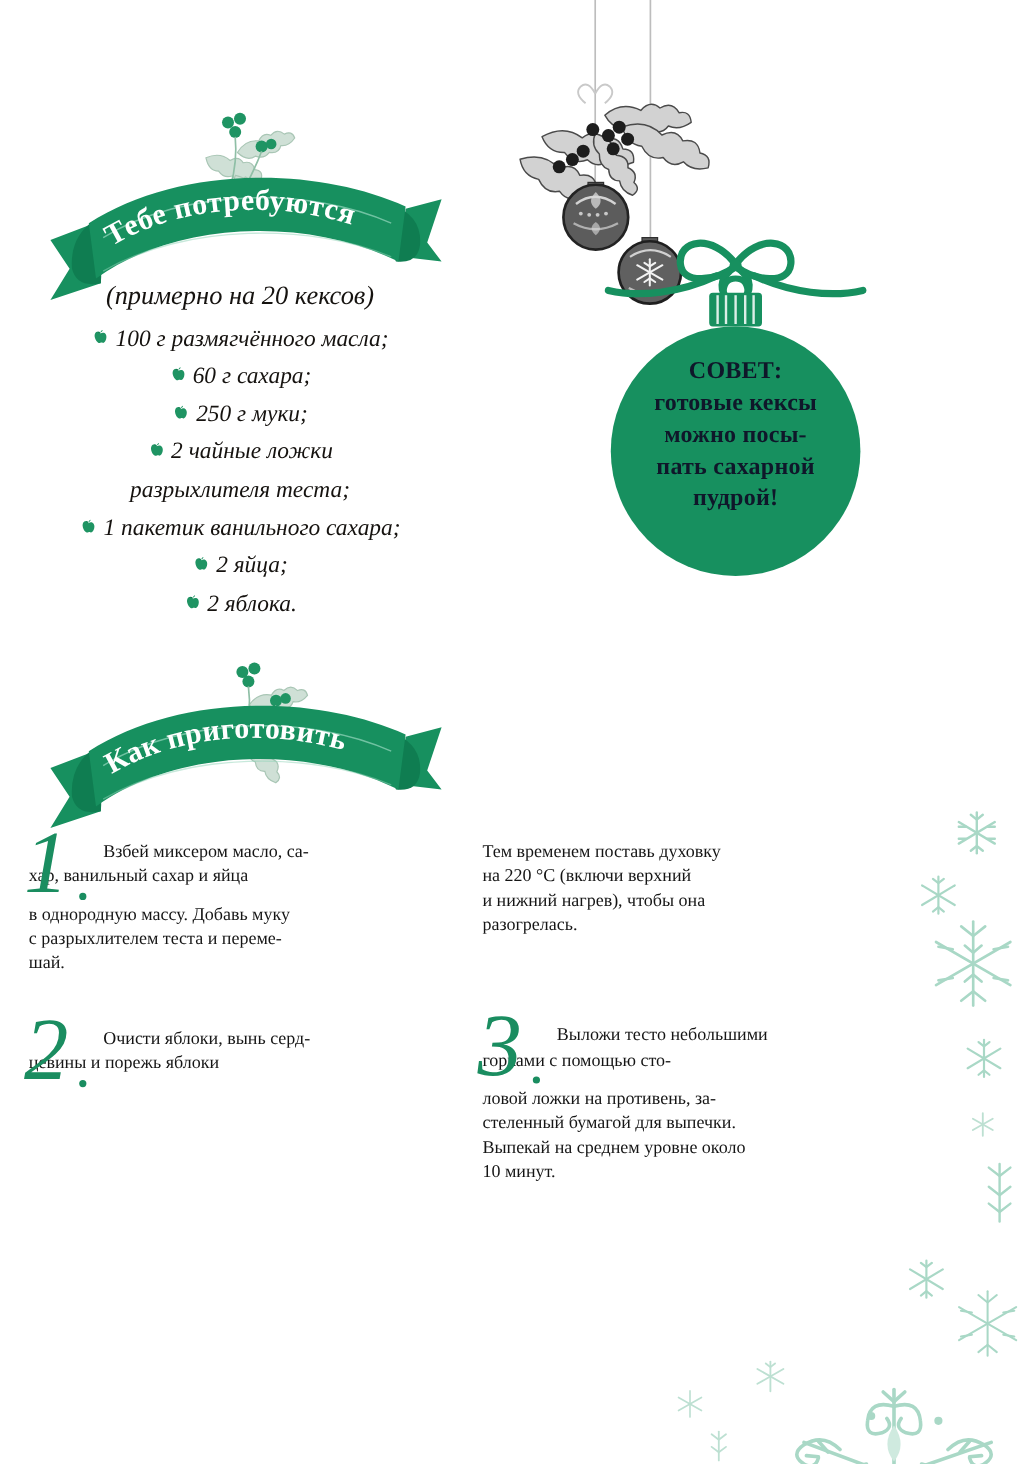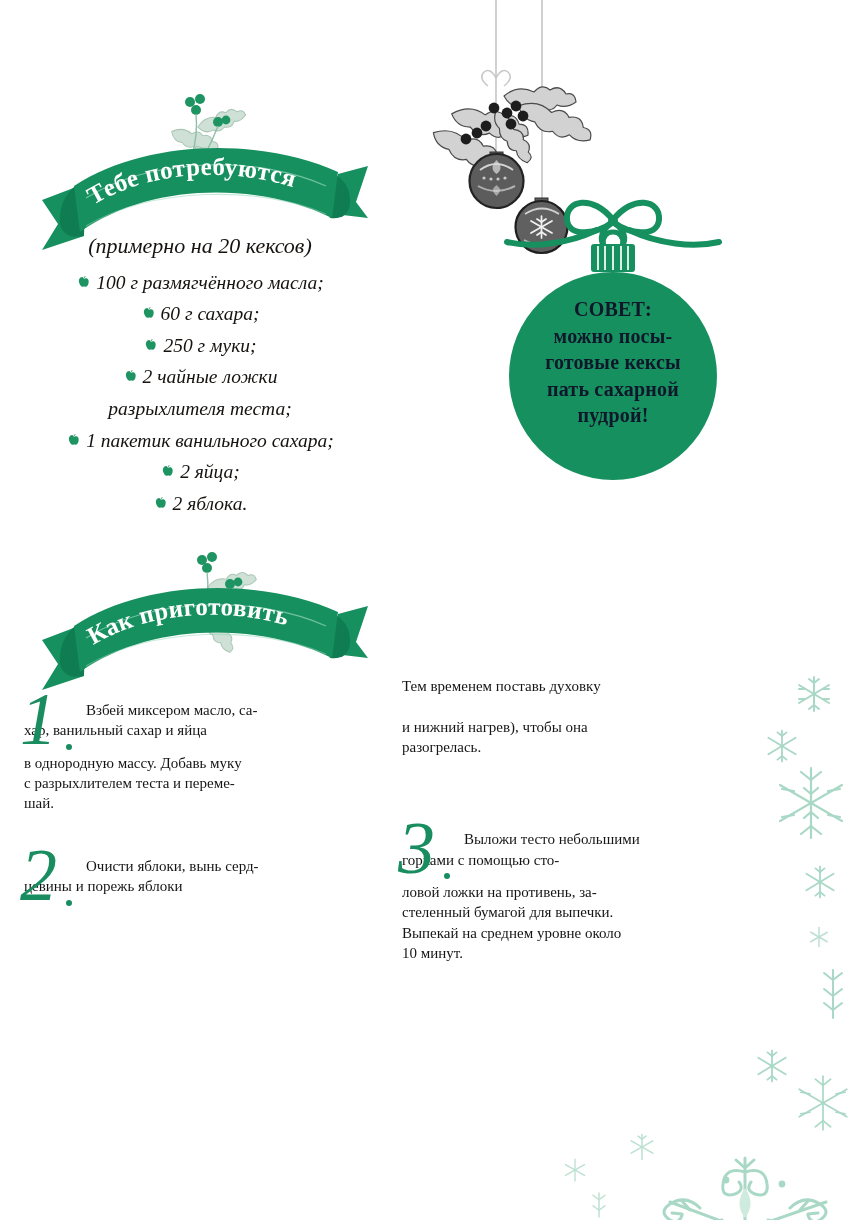--- a/index.html
+++ b/index.html
@@ -304,22 +304,22 @@
         <line x1="116" y1="60" x2="116" y2="84"></line>
         <line x1="124" y1="60" x2="124" y2="84"></line>
         <line x1="131" y1="60" x2="131" y2="84"></line>
       </g>
       <path d="M106 58 q0 -12 10 -12 q10 0 10 12" fill="none" stroke="#17905f" stroke-width="5"></path>
 
       <circle cx="116" cy="190" r="104" fill="#17905f"></circle>
     </svg>
     <div class="tip-text">
       <span>СОВЕТ:</span>
+      <span>готовые кексы</span>
       <span>можно посы-</span>
-      <span>готовые кексы</span>
       <span>пать сахарной</span>
       <span>пудрой!</span>
     </div>
   </div>
 
   <svg class="deco" style="left:160px;top:548px;" width="110" height="110" viewBox="0 0 110 110">
     <g fill="#cfe0d6" stroke="#a9c6b5" stroke-width="1">
       <path d="M48 34 q10 -8 20 -3 q6 -6 11 -1 q7 -4 11 3 q7 -1 7 6 q-7 5 -13 2 q-4 6 -11 2 q-6 4 -12 -1 q-8 2 -13 -8 z" transform="rotate(-15 68 38)"></path>
       <path d="M22 52 q10 -8 20 -3 q6 -6 11 -1 q7 -4 11 3 q7 -1 7 6 q-7 5 -13 2 q-4 6 -11 2 q-6 4 -12 -1 q-8 2 -13 -8 z" transform="rotate(20 40 56)"></path>
       <path d="M34 76 q10 -8 20 -3 q6 -6 11 -1 q7 -4 11 3 q7 -1 7 6 q-7 5 -13 2 q-4 6 -11 2 q-6 4 -12 -1 q-8 2 -13 -8 z" transform="rotate(55 54 80)"></path>
@@ -497,26 +497,26 @@
         <span class="glyph">2</span>
         <span class="dot"></span>
       </div>
       <p>
         <span>Очисти яблоки, вынь серд-</span><br>
         <span>цевины и порежь яблоки</span>
       </p>
     </div>
   </div>
 
-  <div class="steps-col col-right" style="top:676px;width:330px;">
+  <div class="steps-col col-right" style="top:700px;width:330px;">
 
     <div class="step">
       <p>
         <span>Тем временем поставь духовку</span><br>
-        <br>
+        <span>на 220 °C (включи верхний</span><br>
         <span>и нижний нагрев), чтобы она</span><br>
         <span>разогрелась.</span>
       </p>
     </div>
 
     <div class="step has-num" style="margin-top:72px;">
       <div class="stepnum">
         <span class="glyph">3</span>
         <span class="dot"></span>
       </div>

